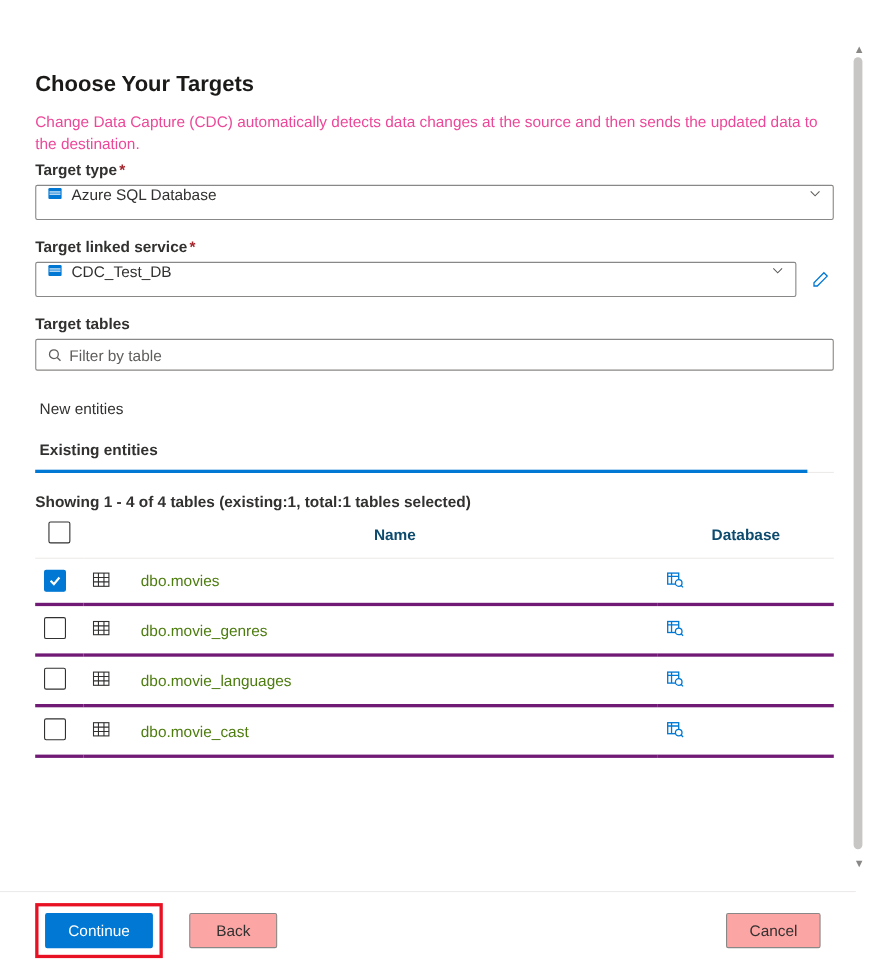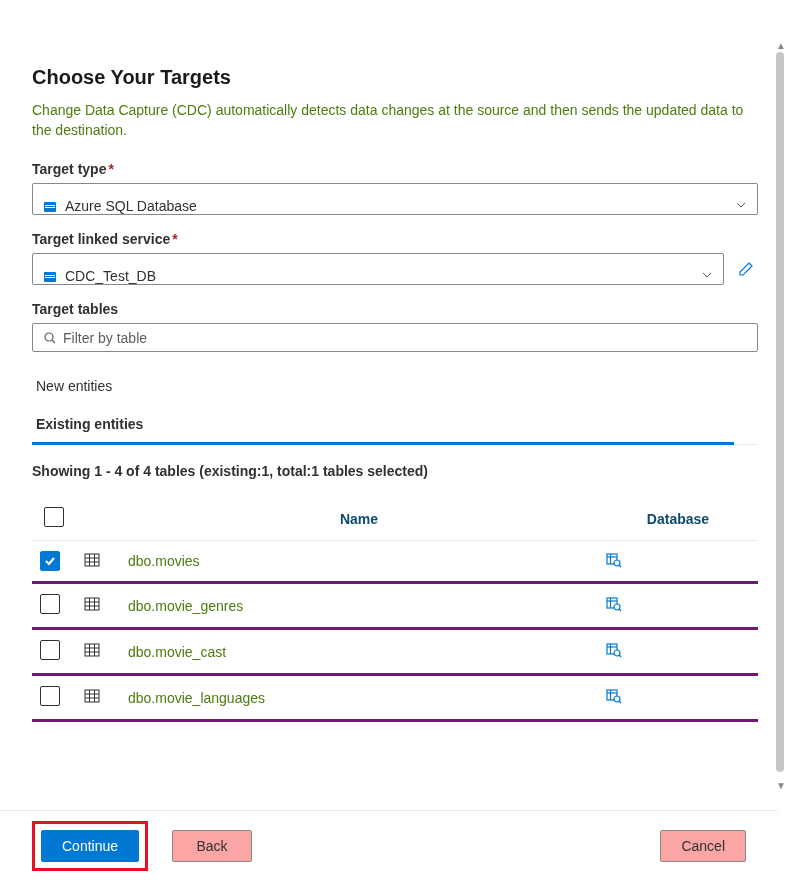--- a/index.html
+++ b/index.html
@@ -20,42 +20,42 @@
     }
     .page-title {
       font-size: 20px;
       font-weight: 600;
       margin-bottom: 12px;
       color: #1b1a19;
       margin-top: 42px;
     }
     .description {
       font-size: 14px;
-      color: #4d7c0f;
+      color: #ec4899;
       line-height: 1.4;
-      margin-bottom: 21px;
+      margin-bottom: 6px;
     }
     .field-group { margin-bottom: 16px; }
     .field-label {
       font-size: 14px;
       font-weight: 600;
       color: #323130;
       margin-bottom: 6px;
       display: block;
     }
     .required { color: #a4262c; margin-left: 2px; }
     .select-wrap {
       display: flex;
       align-items: center;
       gap: 10px;
     }
     .select-box {
       flex: 1;
       display: flex;
-      align-items: flex-end;
+      align-items: flex-start;
       height: 32px;
       border: 1px solid #8a8886;
       border-radius: 2px;
       padding: 0 10px;
       background: #fff;
       cursor: pointer;
       position: relative;
     }
     .select-box .sql-icon {
       width: 14px; height: 14px; margin-right: 8px;
@@ -106,21 +106,21 @@
       border-bottom: 3px solid transparent;
       margin-bottom: -1px;
     }
     .tab.active {
       font-weight: 600;
       border-bottom-color: #0078d4;
     }
     .showing-text {
       font-size: 14px;
       font-weight: 600;
-      margin-bottom: 18px;
+      margin-bottom: 0;
       color: #323130;
     }
     .data-table { width: 100%; border-collapse: collapse; }
     .data-table th {
       text-align: center;
       font-weight: 600;
       font-size: 14px;
       padding: 10px 8px;
       border-bottom: 1px solid #edebe9;
       color: #0c4a6e;
@@ -378,21 +378,21 @@
       <span class="table-icon">
         <svg width="16" height="16" viewBox="0 0 16 16">
                 <rect x="1" y="2" width="14" height="12" stroke="currentColor" stroke-width="1" fill="none"></rect>
                 <line x1="1" y1="6" x2="15" y2="6" stroke="currentColor" stroke-width="1"></line>
                 <line x1="1" y1="10" x2="15" y2="10" stroke="currentColor" stroke-width="1"></line>
                 <line x1="5.5" y1="2" x2="5.5" y2="14" stroke="currentColor" stroke-width="1"></line>
                 <line x1="10.5" y1="2" x2="10.5" y2="14" stroke="currentColor" stroke-width="1"></line>
               </svg>
       </span>
     </td>
-    <td class="col-name">dbo.movie_cast</td>
+    <td class="col-name">dbo.movie_languages</td>
     <td class="col-preview">
       <span class="preview-icon">
         <svg width="16" height="16" viewBox="0 0 16 16">
                 <rect x="1" y="2" width="10" height="10" stroke="currentColor" stroke-width="1.2" fill="none"></rect>
                 <line x1="1" y1="5" x2="11" y2="5" stroke="currentColor" stroke-width="1.2"></line>
                 <line x1="4.5" y1="2" x2="4.5" y2="12" stroke="currentColor" stroke-width="1.2"></line>
                 <circle cx="11" cy="11" r="3" stroke="currentColor" stroke-width="1.2" fill="#fff"></circle>
                 <line x1="13" y1="13" x2="15" y2="15" stroke="currentColor" stroke-width="1.2"></line>
               </svg>
       </span>
@@ -408,21 +408,21 @@
       <span class="table-icon">
         <svg width="16" height="16" viewBox="0 0 16 16">
                 <rect x="1" y="2" width="14" height="12" stroke="currentColor" stroke-width="1" fill="none"></rect>
                 <line x1="1" y1="6" x2="15" y2="6" stroke="currentColor" stroke-width="1"></line>
                 <line x1="1" y1="10" x2="15" y2="10" stroke="currentColor" stroke-width="1"></line>
                 <line x1="5.5" y1="2" x2="5.5" y2="14" stroke="currentColor" stroke-width="1"></line>
                 <line x1="10.5" y1="2" x2="10.5" y2="14" stroke="currentColor" stroke-width="1"></line>
               </svg>
       </span>
     </td>
-    <td class="col-name">dbo.movie_languages</td>
+    <td class="col-name">dbo.movie_cast</td>
     <td class="col-preview">
       <span class="preview-icon">
         <svg width="16" height="16" viewBox="0 0 16 16">
                 <rect x="1" y="2" width="10" height="10" stroke="currentColor" stroke-width="1.2" fill="none"></rect>
                 <line x1="1" y1="5" x2="11" y2="5" stroke="currentColor" stroke-width="1.2"></line>
                 <line x1="4.5" y1="2" x2="4.5" y2="12" stroke="currentColor" stroke-width="1.2"></line>
                 <circle cx="11" cy="11" r="3" stroke="currentColor" stroke-width="1.2" fill="#fff"></circle>
                 <line x1="13" y1="13" x2="15" y2="15" stroke="currentColor" stroke-width="1.2"></line>
               </svg>
       </span>

